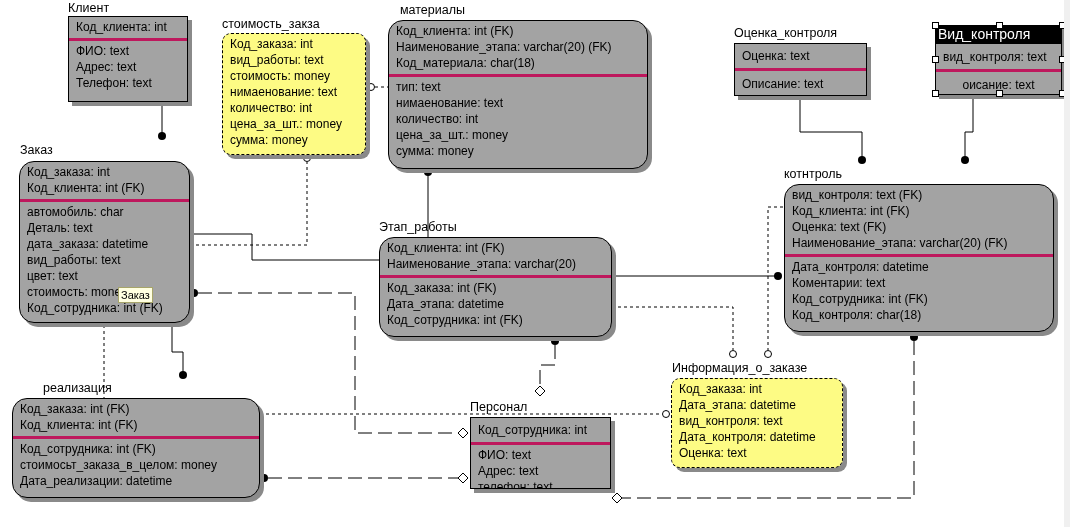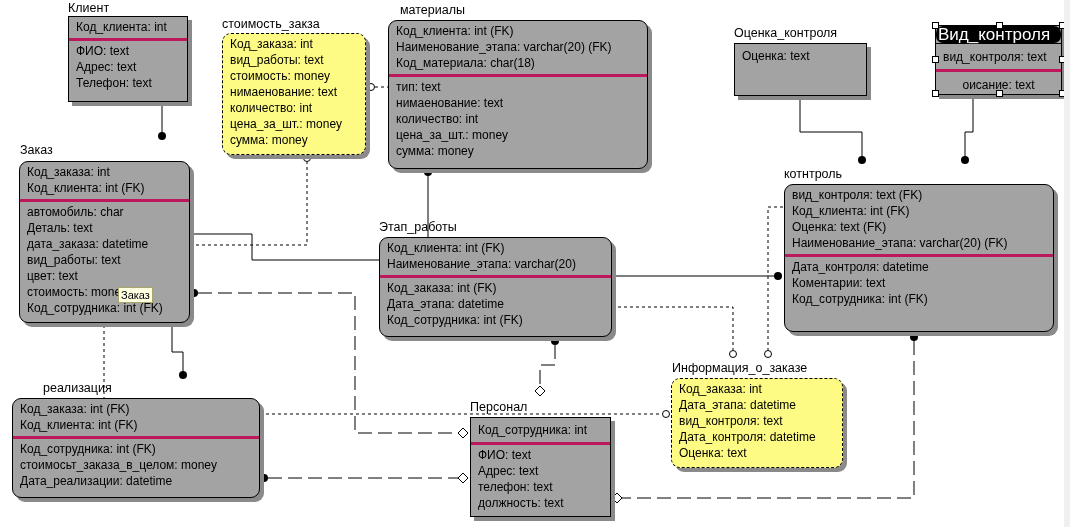--- a/index.html
+++ b/index.html
@@ -2,21 +2,21 @@
 <html><head>
 <meta charset="utf-8">
 <style>
   html, body { margin:0; padding:0; background:#ffffff; }
   body { width:1070px; height:527px; position:relative; overflow:hidden;
          font-family:"Liberation Sans", sans-serif; font-size:12px; color:#000; }
   #wires { position:absolute; left:0; top:0; width:1070px; height:527px; }
   .ent-title { position:absolute; font-size:12.5px; white-space:nowrap; line-height:14px; }
   .ent { position:absolute; background:#a3a3a3; border:1px solid #000;
          box-shadow:4px 4px 0 #8a8a8a; box-sizing:border-box; overflow:hidden; }
-  .ent.round { border-radius:9px; }
+  .ent.round { border-radius:15px; }
   .ent.view { background:#fdfb84; border:1px dashed #000; border-radius:9px; }
   .sec { padding:2px 7px 3px 7px; }
   .sec + .sec { border-top:3px solid #be185d; }
   .row { font-size:12px; line-height:16px; white-space:nowrap; }
   .selected-title { background:#000; color:#fff; padding:1px 2px; }
   .handle { position:absolute; width:5px; height:5px; background:#fff; border:1px solid #000; }
   .tooltip { position:absolute; background:#ffffe1; border:1px solid #a7a56a; font-size:11px;
              padding:0 2px; line-height:14px; }
   .scrollbar { position:absolute; right:0; top:0; width:6px; height:527px; background:#f0f0f0; }
 </style>
@@ -153,24 +153,27 @@
     <div class="row">цена_за_шт.: money</div>
     <div class="row">сумма: money</div>
   </div>
 </div>
 
 <div class="ent-title" style="left:734px;top:26px;">Оценка_контроля</div>
 <div class="ent" style="left:734px;top:43px;width:133px;height:53px;">
   <div class="sec" style="padding:4px 7px;">
     <div class="row">Оценка: text</div>
   </div>
+  <div class="sec" style="padding:5px 7px;">
+    <div class="row">Описание: text</div>
+  </div>
 </div>
 
 <div class="ent" style="left:935px;top:25px;width:127px;height:70px;">
-  <div class="selected-title" style="font-size:17px;line-height:15px;border-radius:7px;">Вид_контроля</div>
+  <div class="selected-title" style="font-size:14px;line-height:15px;">Вид_контроля</div>
   <div class="sec" style="padding:5px 7px 4px 7px;border-top:1px solid #000;">
     <div class="row">вид_контроля: text</div>
   </div>
   <div class="sec" style="padding:5px 7px;text-align:center;">
     <div class="row">оисание: text</div>
   </div>
 </div>
 <div class="handle" style="left:932px;top:22px;"></div>
 <div class="handle" style="left:996px;top:22px;"></div>
 <div class="handle" style="left:1059px;top:22px;"></div>
@@ -216,20 +219,21 @@
   <div class="sec">
     <div class="row">вид_контроля: text (FK)</div>
     <div class="row">Код_клиента: int (FK)</div>
     <div class="row">Оценка: text (FK)</div>
     <div class="row">Наименование_этапа: varchar(20) (FK)</div>
   </div>
   <div class="sec">
     <div class="row">Дата_контроля: datetime</div>
     <div class="row">Коментарии: text</div>
     <div class="row">Код_сотрудника: int (FK)</div>
+    <div class="row">Код_контроля: char(18)</div>
   </div>
 </div>
 
 <div class="ent-title" style="left:672px;top:361px;">Информация_о_заказе</div>
 <div class="ent view" style="left:671px;top:378px;width:172px;height:90px;">
   <div class="sec">
     <div class="row">Код_заказа: int</div>
     <div class="row">Дата_этапа: datetime</div>
     <div class="row">вид_контроля: text</div>
     <div class="row">Дата_контроля: datetime</div>
@@ -244,21 +248,21 @@
     <div class="row">Код_клиента: int (FK)</div>
   </div>
   <div class="sec">
     <div class="row">Код_сотрудника: int (FK)</div>
     <div class="row">стоимосьт_заказа_в_целом: money</div>
     <div class="row">Дата_реализации: datetime</div>
   </div>
 </div>
 
 <div class="ent-title" style="left:470px;top:400px;">Персонал</div>
-<div class="ent" style="left:470px;top:417px;width:141px;height:100px;">
+<div class="ent" style="left:470px;top:417px;width:141px;height:72px;">
   <div class="sec" style="padding:4px 7px;">
     <div class="row">Код_сотрудника: int</div>
   </div>
   <div class="sec">
     <div class="row">ФИО: text</div>
     <div class="row">Адрес: text</div>
     <div class="row">телефон: text</div>
     <div class="row">должность: text</div>
   </div>
 </div>

